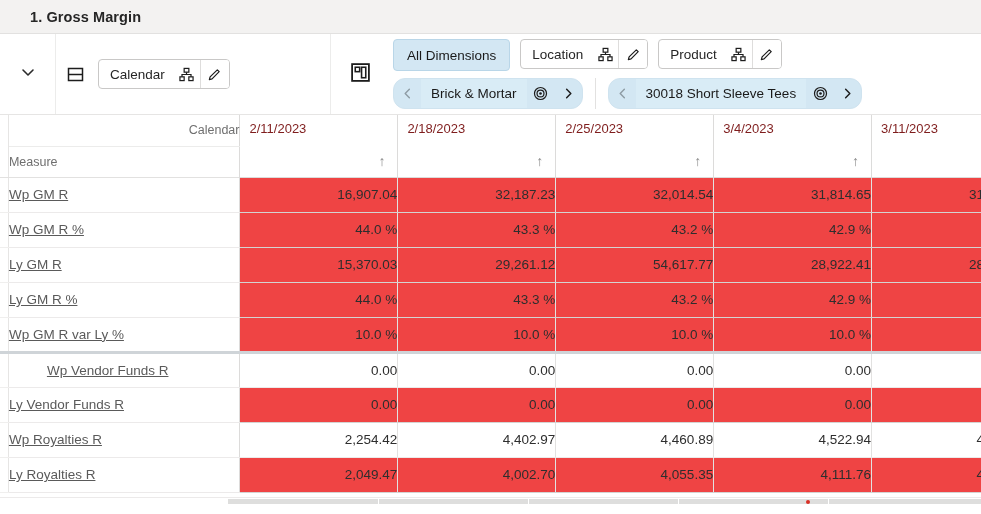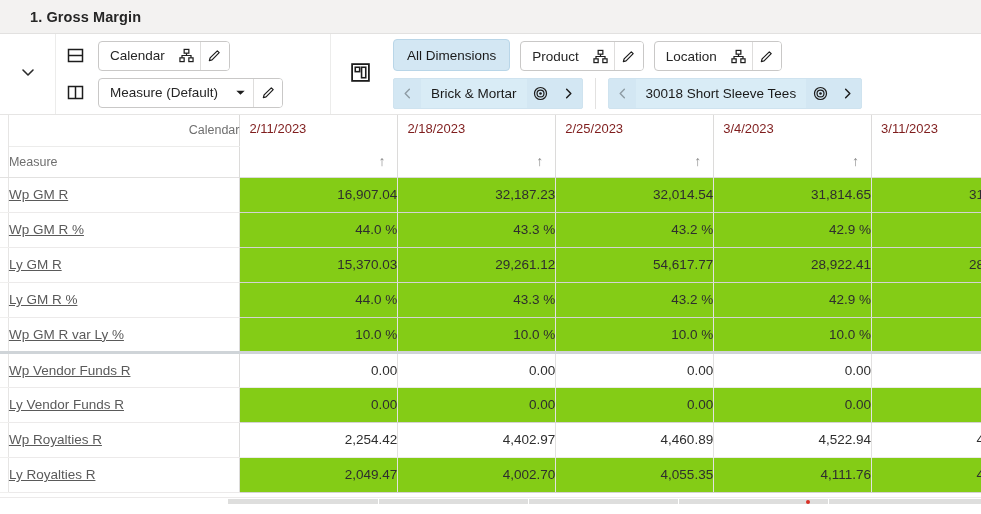--- a/index.html
+++ b/index.html
@@ -117,42 +117,42 @@
   .tb-dims {
     flex: 1;
     display: flex;
     flex-direction: column;
     justify-content: center;
     gap: 7px;
     padding-left: 4px;
   }
   .dims-row1, .dims-row2 {
     display: flex;
-    align-items: flex-end;
+    align-items: flex-start;
     gap: 10px;
   }
   .btn-all-dims {
     height: 30px;
     display: flex;
     align-items: center;
     padding: 0 13px;
     background: #d3e7f3;
     border: 1px solid #b9d6e8;
     border-radius: 4px;
     font-size: 13.5px;
     color: #1a1a1a;
     white-space: nowrap;
   }
   .bluepill {
     display: inline-flex;
     align-items: stretch;
     height: 29px;
     background: #d3e7f3;
     border: 1px solid #cfe3ef;
-    border-radius: 2px;
+    border-radius: 12px;
     overflow: hidden;
   }
   .bluepill .nav {
     width: 27px;
     display: flex;
     align-items: center;
     justify-content: center;
     color: #8d9ba3;
   }
   .bluepill .val {
@@ -271,25 +271,26 @@
   }
   td.cell-val {
     border-right: 1px solid #e2e1e0;
     border-bottom: 1px solid #eceaea;
     padding-right: 10px;
     text-align: right;
     font-size: 13.5px;
     color: #2e2e2e;
     vertical-align: middle;
   }
-  td.cell-val.shaded { background: #84cc16; border-bottom-color: #d4d3d2; text-align: right; }
+  td.cell-val.shaded { background: #ef4444; border-bottom-color: #d4d3d2; text-align: right; }
   td.cell-val.plain  { background: #ffffff; }
 
   tr.groupbreak td {
     border-top: 3px solid #cfd4d8;
+    padding-left: 38px;
   }
 
   .redmark {
     position: absolute;
     left: 806px;
     bottom: 0px;
     width: 4px;
     height: 4px;
     background: #d93025;
     border-radius: 50%;
@@ -344,78 +345,57 @@
             </svg>
         </span>
         <span class="btn">
           <svg width="15" height="15" viewBox="0 0 16 16">
               <path d="M2.5 13.5 L3.3 10.6 L11 3 L13 5 L5.4 12.7 Z" fill="none" stroke="#1d1d1d" stroke-width="1.3" stroke-linejoin="round"></path>
             </svg>
         </span>
       </span>
     </div>
 
-    <div class="axis-row">
-      <span class="axis-icon">
-        <svg width="17" height="17" viewBox="0 0 17 17">
-            <rect x="1.5" y="2.5" width="14" height="12" fill="none" stroke="#1d1d1d" stroke-width="1.5"></rect>
-            <line x1="8.5" y1="2.5" x2="8.5" y2="14.5" stroke="#1d1d1d" stroke-width="1.5"></line>
-          </svg>
-      </span>
-      <span class="pill">
-        <span class="lbl">Measure (Default)</span>
-        <span class="btn nolines ibtn-plain">
-          <svg width="13" height="13" viewBox="0 0 14 14">
-              <path d="M2.5 5 L7 9.5 L11.5 5 Z" fill="#1d1d1d"></path>
-            </svg>
-        </span>
-        <span class="btn">
-          <svg width="15" height="15" viewBox="0 0 16 16">
-              <path d="M2.5 13.5 L3.3 10.6 L11 3 L13 5 L5.4 12.7 Z" fill="none" stroke="#1d1d1d" stroke-width="1.3" stroke-linejoin="round"></path>
-            </svg>
-        </span>
-      </span>
-    </div>
 
   </div>
 
   <div class="tb-panelicon">
     <span>
       <svg width="21" height="21" viewBox="0 0 20 20">
           <rect x="2" y="2" width="16" height="16" fill="none" stroke="#1d1d1d" stroke-width="1.7"></rect>
           <rect x="5" y="5" width="4.2" height="4.2" fill="none" stroke="#1d1d1d" stroke-width="1.5"></rect>
           <rect x="11" y="5" width="4" height="10" fill="none" stroke="#1d1d1d" stroke-width="1.5"></rect>
         </svg>
     </span>
   </div>
 
   <div class="tb-dims">
 
     <div class="dims-row1">
       <span class="btn-all-dims">All Dimensions</span>
 
       <span class="pill">
-        <span class="lbl">Product</span>
+        <span class="lbl">Location</span>
         <span class="btn nolines ibtn-plain">
           <svg width="15" height="15" viewBox="0 0 16 16">
               <rect x="5.5" y="1.5" width="5" height="4" fill="none" stroke="#1d1d1d" stroke-width="1.3"></rect>
               <rect x="1" y="10.5" width="4.5" height="4" fill="none" stroke="#1d1d1d" stroke-width="1.3"></rect>
               <rect x="10.5" y="10.5" width="4.5" height="4" fill="none" stroke="#1d1d1d" stroke-width="1.3"></rect>
               <path d="M8 5.5 V8 M3.2 10.5 V8 H12.8 V10.5" fill="none" stroke="#1d1d1d" stroke-width="1.3"></path>
             </svg>
         </span>
         <span class="btn">
           <svg width="15" height="15" viewBox="0 0 16 16">
               <path d="M2.5 13.5 L3.3 10.6 L11 3 L13 5 L5.4 12.7 Z" fill="none" stroke="#1d1d1d" stroke-width="1.3" stroke-linejoin="round"></path>
             </svg>
         </span>
       </span>
 
       <span class="pill">
-        <span class="lbl">Location</span>
+        <span class="lbl">Product</span>
         <span class="btn nolines ibtn-plain">
           <svg width="15" height="15" viewBox="0 0 16 16">
               <rect x="5.5" y="1.5" width="5" height="4" fill="none" stroke="#1d1d1d" stroke-width="1.3"></rect>
               <rect x="1" y="10.5" width="4.5" height="4" fill="none" stroke="#1d1d1d" stroke-width="1.3"></rect>
               <rect x="10.5" y="10.5" width="4.5" height="4" fill="none" stroke="#1d1d1d" stroke-width="1.3"></rect>
               <path d="M8 5.5 V8 M3.2 10.5 V8 H12.8 V10.5" fill="none" stroke="#1d1d1d" stroke-width="1.3"></path>
             </svg>
         </span>
         <span class="btn">
           <svg width="15" height="15" viewBox="0 0 16 16">

